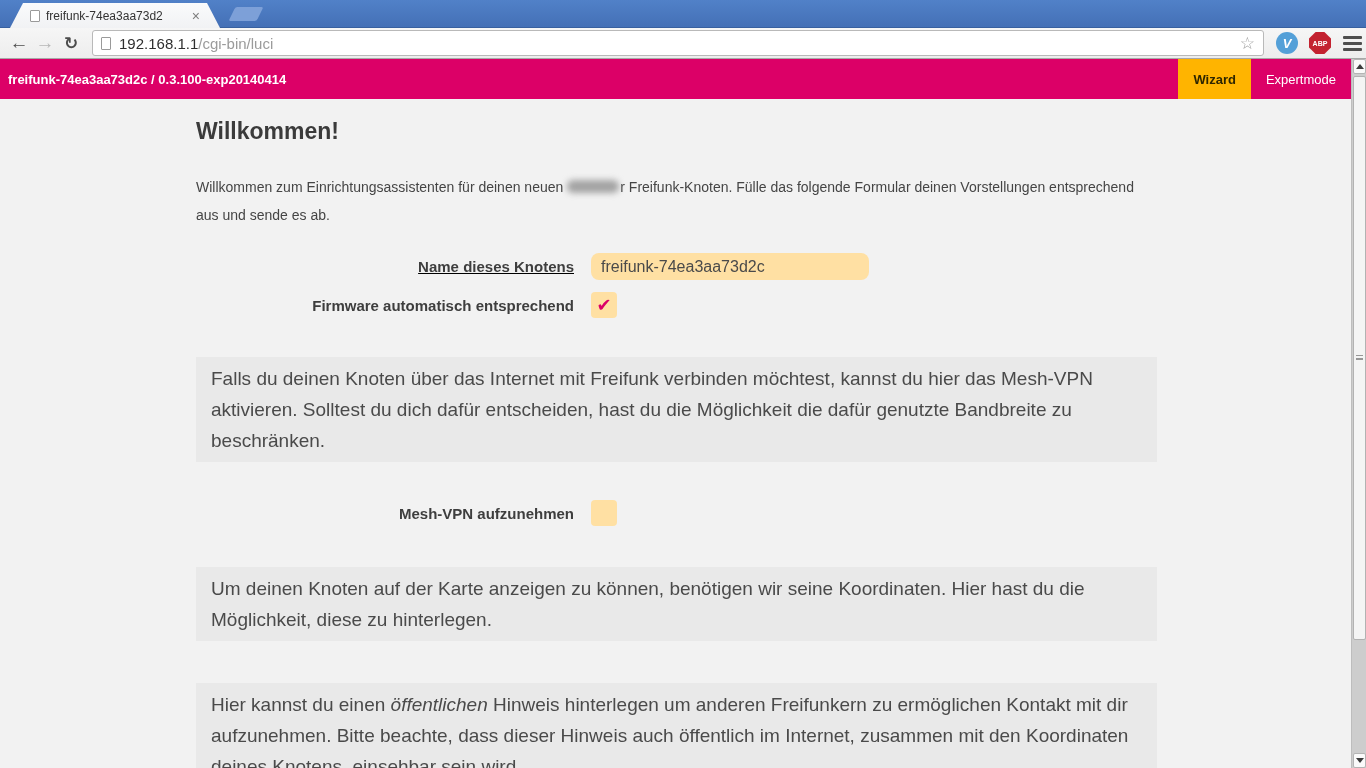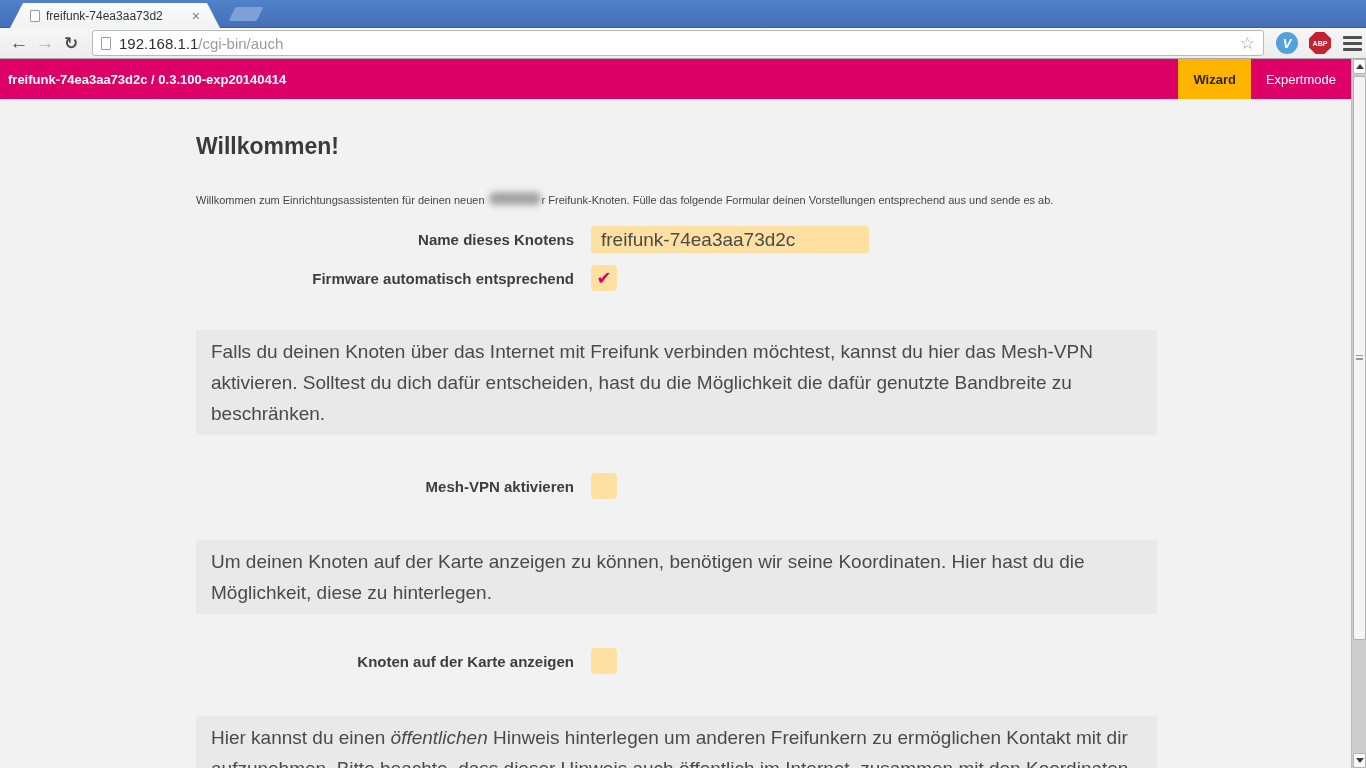--- a/index.html
+++ b/index.html
@@ -53,37 +53,37 @@
   .site-header { height:40px; width:1351px; background:#dc0067; display:flex;
     align-items:stretch;gap:41px; }
   .site-title { color:#fff; font-size:13px; font-weight:bold; align-self:center;
     padding-left:8px; flex:1; }
   .hnav { display:flex;text-align:center; }
   .hnav-item { display:flex; align-items:center; padding:0 15px; font-size:13px;
     color:#fff; }
   .hnav-item.active { background:#ffb400; color:#2e2600; font-weight:bold; }
 
   .content { margin-left:196px; width:961px; }
-  h1.page-heading { margin-top:34px; font-size:23px; color:#3b3b3b; }
-  .intro { margin-top:21px; width:940px; font-size:11px; line-height:38px;
+  h1.page-heading { margin-top:19px; font-size:23px; color:#3b3b3b; }
+  .intro { margin-top:28px; width:940px; font-size:14px; line-height:28px;
     color:#454545; }
   .blur-redact { display:inline-block; width:52px; height:13px; background:#a3a3a3;
     border-radius:6px; filter:blur(3px); vertical-align:baseline;
     margin:0 1px -1px 4px; }
 
   .form-row { display:flex; align-items:center; }
   .form-row .flabel { width:378px; text-align:right; font-size:15px; font-weight:bold;
     color:#3e3e3e; flex:none; }
   .form-row .fctl { margin-left:17px; }
-  .row-name { margin-top:7px; }
+  .row-name { margin-top:24px;text-decoration:underline; }
   .row-firmware { margin-top:12px; }
   .row-mesh { margin-top:38px; }
   .row-map { margin-top:34px; }
   .text-input { width:278px; height:27px; background:#ffe0a3; border:none;
-    border-radius:2px; padding:0 10px; font-size:19px; color:#4a4a4a;
+    border-radius:8px; padding:0 10px; font-size:16px; color:#4a4a4a;
     font-family:"Liberation Sans","DejaVu Sans",sans-serif; outline:none; }
   .checkbox { width:26px; height:26px; background:#ffe0a3; border-radius:4px;
     display:flex; align-items:center; justify-content:center; }
   .checkbox .mark { color:#dc0067; font-size:18px; font-weight:bold; line-height:1; }
 
   .info-box { width:961px; background:#e9e9e9; padding:6px 15px; font-size:19px;
     line-height:31px; color:#4a4a4a; }
   .box-0 { margin-top:39px; }
   .box-1 { margin-top:41px; }
   .box-2 { margin-top:42px; }
@@ -121,21 +121,21 @@
     </div>
     <div class="newtab-btn"></div>
   </div>
 
   <div class="toolbar">
     <span class="nav-btn back">←</span>
     <span class="nav-btn disabled">→</span>
     <span class="nav-btn reload">↻</span>
     <div class="omnibox">
       <span class="page-icon"></span>
-      <span class="url"><span>192.168.1.1</span><span class="path">/cgi-bin/auch</span></span>
+      <span class="url"><span>192.168.1.1</span><span class="path">/cgi-bin/luci</span></span>
       <span class="star">☆</span>
     </div>
     <span class="ext-icon ext-v">V</span>
     <span class="ext-icon ext-abp">ABP</span>
     <span class="menu-btn">
         <i></i>
         <i></i>
         <i></i>
       </span>
   </div>
@@ -163,30 +163,26 @@
       <div class="form-row row-firmware">
         <span class="flabel">Firmware automatisch entsprechend</span>
         <span class="fctl checkbox">
             <span class="mark">✔</span>
           </span>
       </div>
 
       <div class="info-box box-0">Falls du deinen Knoten über das Internet mit Freifunk verbinden möchtest, kannst du hier das Mesh-VPN aktivieren. Solltest du dich dafür entscheiden, hast du die Möglichkeit die dafür genutzte Bandbreite zu beschränken.</div>
 
       <div class="form-row row-mesh">
-        <span class="flabel">Mesh-VPN aktivieren</span>
+        <span class="flabel">Mesh-VPN aufzunehmen</span>
         <span class="fctl checkbox"></span>
       </div>
 
       <div class="info-box box-1">Um deinen Knoten auf der Karte anzeigen zu können, benötigen wir seine Koordinaten. Hier hast du die Möglichkeit, diese zu hinterlegen.</div>
 
-      <div class="form-row row-map">
-        <span class="flabel">Knoten auf der Karte anzeigen</span>
-        <span class="fctl checkbox"></span>
-      </div>
 
       <div class="info-box box-2"><span>Hier kannst du einen </span><em>öffentlichen</em><span> Hinweis hinterlegen um anderen Freifunkern zu ermöglichen Kontakt mit dir aufzunehmen. Bitte beachte, dass dieser Hinweis auch öffentlich im Internet, zusammen mit den Koordinaten deines Knotens, einsehbar sein wird.</span></div>
     </div>
 
     <div class="scrollbar">
       <div class="sb-btn sb-up">
           <span class="tri-up"></span>
         </div>
       <div class="sb-thumb">
           <span class="sb-grip"></span>

